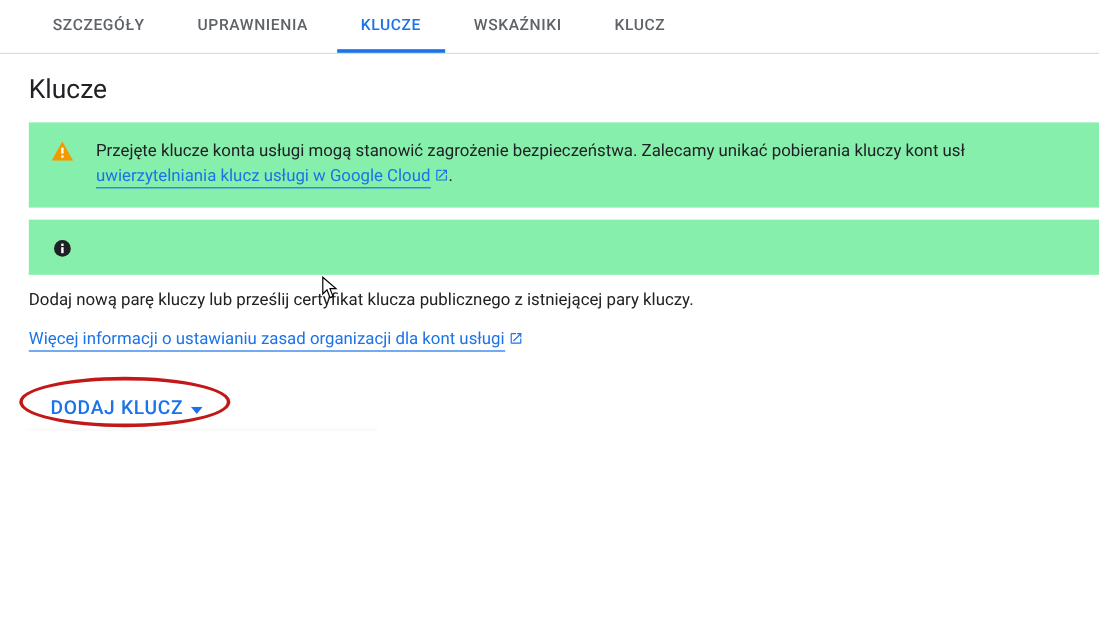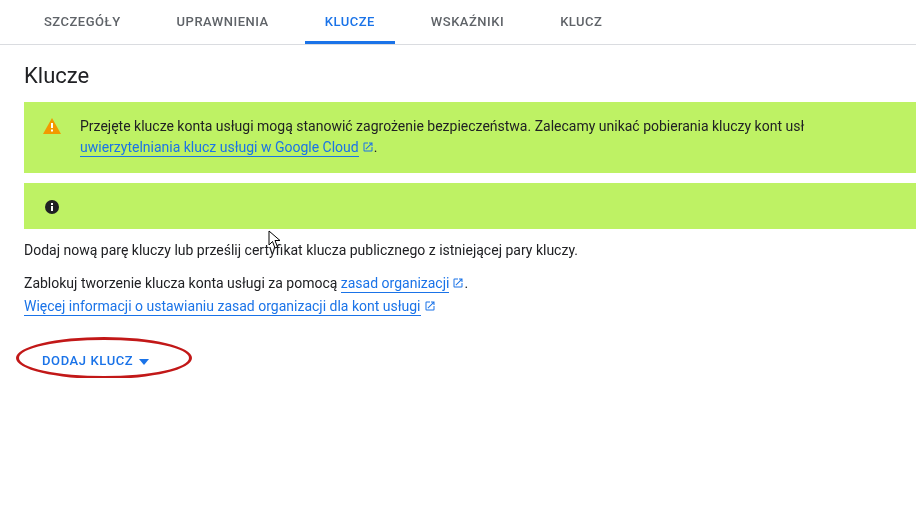--- a/index.html
+++ b/index.html
@@ -6,21 +6,21 @@
   body {
     font-family: Roboto, "Segoe UI", Arial, sans-serif;
     font-size: 14px;
     color: #202124;
     background: #fff;
     width: 916px;
     overflow: hidden;
   }
   .tabs {
     display: flex;
-    gap: 16px;
+    gap: 4px;
     border-bottom: 1px solid #dadce0;
     padding-left: 24px;
   }
   .tab {
     padding: 14px 20px 12px;
     font-size: 13px;
     font-weight: 500;
     letter-spacing: 0.5px;
     color: #5f6368;
     cursor: pointer;
@@ -33,21 +33,21 @@
   .content { padding: 18px 0 0 24px; }
   h1.page-title {
     font-size: 22px;
     font-weight: 400;
     color: #202124;
     margin-bottom: 14px;
   }
   .alert {
     display: flex;
     align-items: flex-start;
-    background: #bef264;
+    background: #86efac;
     padding: 14px 18px;
     margin-bottom: 10px;
     max-width: 892px;
   }
   .alert-icon {
     flex: 0 0 auto;
     width: 20px;
     margin-right: 18px;
     margin-top: 2px;
     display: flex;
@@ -64,21 +64,21 @@
     display: inline-block;
     margin-left: 3px;
     vertical-align: -1px;
   }
   .desc { margin: 8px 0 14px 0; line-height: 1.6; max-width: 600px; }
   .block-line { margin-bottom: 6px; }
   .add-key-wrap { position: relative; margin-top: 22px; display:inline-block;}
   .add-key-btn {
     color: #1a73e8;
     font-weight: 500;
-    font-size: 13px;
+    font-size: 16px;
     letter-spacing: 0.6px;
     padding: 10px 18px;
     cursor: pointer;
     display: inline-flex;
     align-items: center;
     gap: 6px;
   }
   .dropdown-panel {
     position: absolute;
     top: 40px;
@@ -160,25 +160,20 @@
           <circle cx="8" cy="8" r="7" fill="#202124"></circle>
           <rect x="7" y="7" width="2" height="5" fill="#fff"></rect>
           <rect x="7" y="4" width="2" height="2" fill="#fff"></rect>
         </svg>
     </span>
   </div>
 
   <div class="desc">Dodaj nową parę kluczy lub prześlij certyfikat klucza publicznego z istniejącej pary kluczy.</div>
 
   <div class="block-line">
-    <span>Zablokuj tworzenie klucza konta usługi za pomocą </span><a class="ext-link" href="#"><span>zasad organizacji</span></a><span class="ext-icon"><svg width="12" height="12" viewBox="0 0 24 24" fill="#1a73e8">
-          <path d="M14 3v2h3.59L7 15.59 8.41 17 19 6.41V10h2V3h-7zM19 19H5V5h7V3H5a2 2 0 0 0-2 2v14a2 2 0 0 0 2 2h14a2 2 0 0 0 2-2v-7h-2v7z"></path>
-        </svg></span><span>.</span>
-  </div>
-  <div class="block-line">
     <a class="ext-link" href="#"><span>Więcej informacji o ustawianiu zasad organizacji dla kont usługi</span></a><span class="ext-icon"><svg width="12" height="12" viewBox="0 0 24 24" fill="#1a73e8">
           <path d="M14 3v2h3.59L7 15.59 8.41 17 19 6.41V10h2V3h-7zM19 19H5V5h7V3H5a2 2 0 0 0-2 2v14a2 2 0 0 0 2 2h14a2 2 0 0 0 2-2v-7h-2v7z"></path>
         </svg></span>
   </div>
 
   <div class="add-key-wrap">
     <div class="add-key-btn">
       <span>DODAJ KLUCZ</span>
       <span>
         <svg width="10" height="6" viewBox="0 0 10 6">

